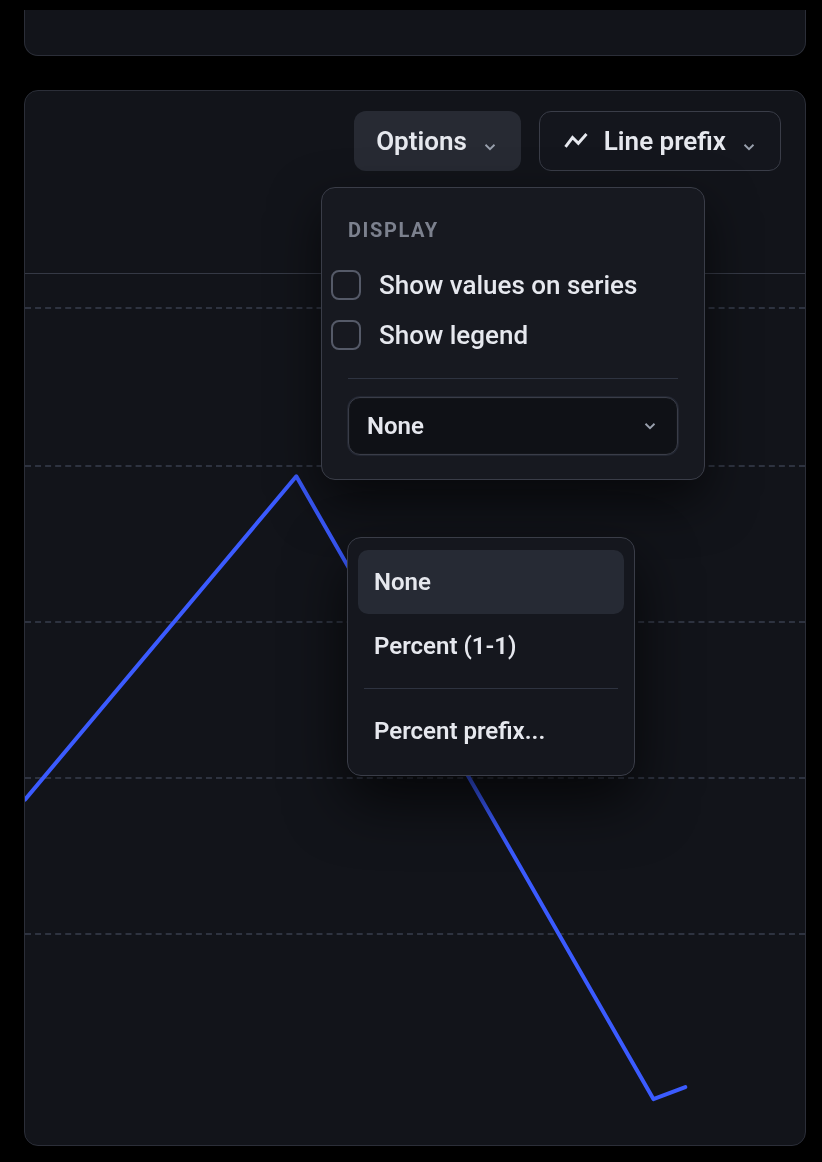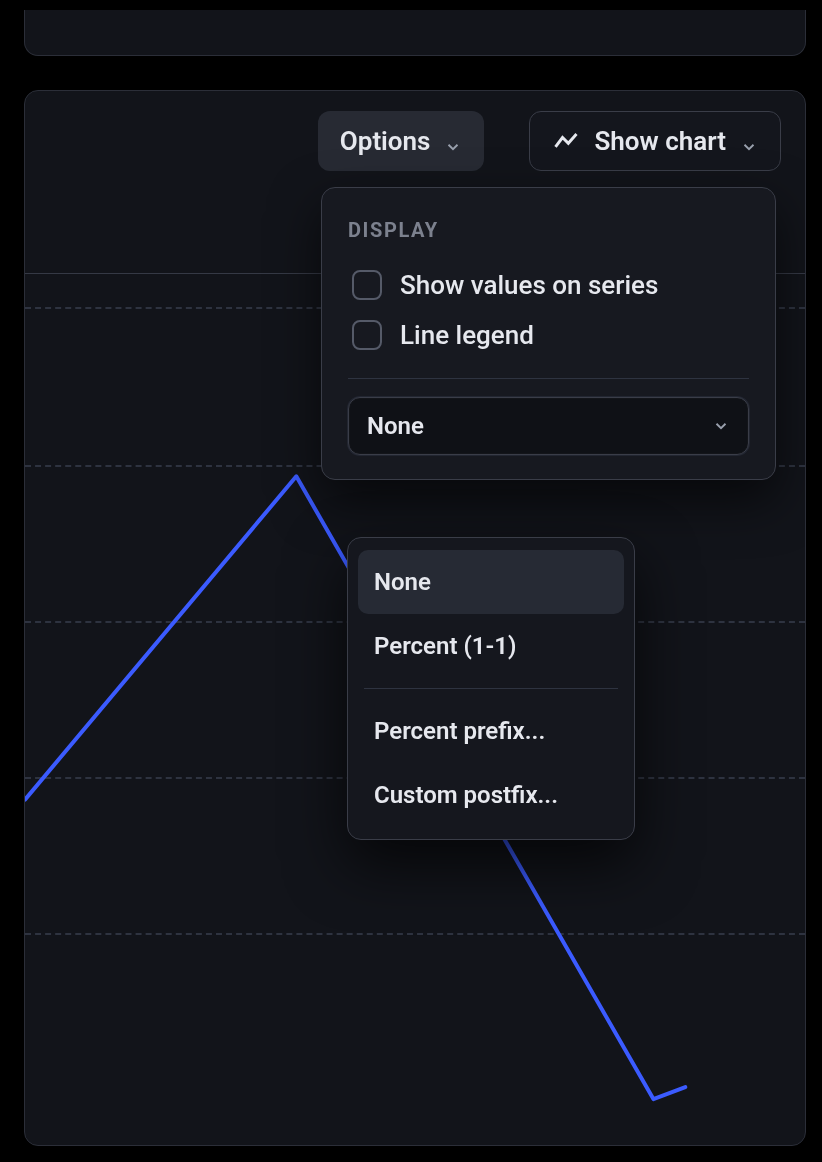--- a/index.html
+++ b/index.html
@@ -39,21 +39,20 @@
     display: flex;
     align-items: center;
     gap: 14px;
     padding: 14px 22px;
     border-radius: 12px;
     font-size: 26px;
     font-weight: 600;
     color: #e6e8ee;
     cursor: pointer;
     user-select: none;
-    margin-left: 27px;
   }
   .btn-solid {
     background: #272a33;
   }
   .btn-outline {
     background: #14161d;
     border: 1px solid #3a3d48;
   }
   .chevron {
     width: 18px; height: 18px; display:inline-block;
@@ -84,40 +83,40 @@
     inset:0;
     width:100%;
     height:100%;
   }
 
   
   .popover {
     position:absolute;
     top: 96px;
     left: 296px;
-    width: 455px;
+    width: 384px;
     background: #171920;
     border: 1px solid #3a3d48;
     border-radius: 14px;
     padding: 24px 0 24px 0;
     z-index: 60;
     box-shadow: 0 20px 50px rgba(0,0,0,0.6);
   }
   .section-label {
     font-size: 20px;
     font-weight: 700;
     letter-spacing: 0.08em;
     color: #7c818e;
     padding: 6px 26px 18px 26px;
   }
   .check-row {
     display:flex;
     align-items:center;
     gap: 18px;
-    padding: 10px 30px;
+    padding: 10px 9px;
     cursor:pointer;
   }
   .checkbox {
     width: 30px; height: 30px;
     border: 2px solid #555a68;
     border-radius: 8px;
     background: transparent;
     flex-shrink:0;
   }
   .check-label {
@@ -220,57 +219,56 @@
               <polyline points="6 9 12 15 18 9"></polyline>
             </svg>
         </span>
       </div>
       <div class="btn btn-outline">
         <span class="lineicon">
           <svg viewBox="0 0 24 24">
               <polyline points="3 17 9 9 14 14 21 6"></polyline>
             </svg>
         </span>
-        <span>Show chart</span>
+        <span>Line prefix</span>
         <span class="chevron">
           <svg viewBox="0 0 24 24">
               <polyline points="6 9 12 15 18 9"></polyline>
             </svg>
         </span>
       </div>
     </div>
 
     <div class="popover">
       <div class="section-label">DISPLAY</div>
 
       <div class="check-row">
         <div class="checkbox"></div>
         <div class="check-label">Show values on series</div>
       </div>
 
       <div class="check-row">
         <div class="checkbox"></div>
-        <div class="check-label">Line legend</div>
+        <div class="check-label">Show legend</div>
       </div>
 
       <div class="divider"></div>
 
 
       <div class="select">
         <span class="select-label">None</span>
         <span class="chevron">
           <svg viewBox="0 0 24 24">
               <polyline points="6 9 12 15 18 9"></polyline>
             </svg>
         </span>
       </div>
     </div>
 
     <div class="listbox">
       <div class="listitem selected">None</div>
       <div class="listitem">Percent (1-1)</div>
       <div class="list-divider"></div>
       <div class="listitem">Percent prefix...</div>
-      <div class="listitem">Custom postfix...</div>
     </div>
 
   </div>
 </div>
 
 </body></html>

